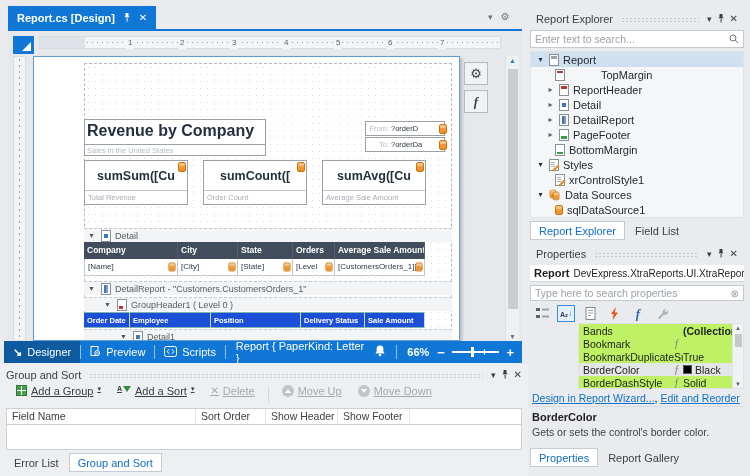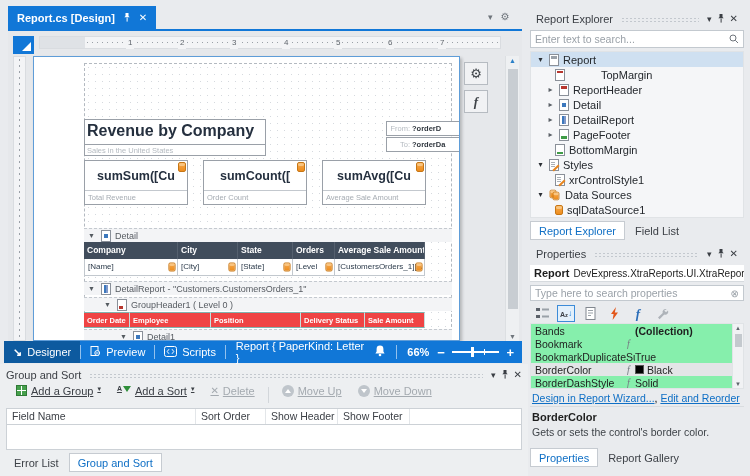--- a/index.html
+++ b/index.html
@@ -43,37 +43,37 @@
   .bi-report::before { top:1px; height:3px; background:#9aa1a9; }
   .bi-style::before { top:2px; left:1px; right:3px; height:1px; background:#aab0b6; box-shadow:0 2px 0 #aab0b6,0 4px 0 #aab0b6; }
   .bi-style::after { content:""; position:absolute; right:-2px; bottom:1px; width:8px; height:2px; background:#e8851e; transform:rotate(-45deg); }
 
   .db { display:inline-block; width:8px; height:10px; background:linear-gradient(#f6a94f,#ee8d1d); border:1px solid #c77614; border-radius:2px; position:relative; flex:none; }
   .db::before { content:""; position:absolute; left:0; right:0; top:0; height:3px; background:#f9c581; border-radius:50%; }
 
   .ctl-box { position:absolute; background:#fff; border:1px solid #9aa0a8; }
   .title-box { left:50px; top:62px; width:182px; height:32px; font-size:16px; font-weight:bold; color:#25303f; padding:2px 0 0 2px; white-space:nowrap; overflow:hidden; }
   .subtitle-box { left:50px; top:87px; width:182px; height:12px; font-size:7.5px; color:#b4bac0; padding-left:2px; line-height:11px; }
-  .param-box { left:352px; width:80px; height:15px; display:flex; align-items:center; font-size:7.5px; }
+  .param-box { left:331px; width:80px; height:15px; display:flex; align-items:center; font-size:7.5px; }
   .param-box .pl { width:25px; text-align:right; color:#b4bac0; padding-right:2px; }
-  .param-box .pv { font-weight:bold; color:#30373f; }
+  .param-box .pv { font-weight:normal; color:#30373f; }
   .param-box .db { position:absolute; right:-3px; top:2px; }
 
   .sum-box { position:absolute; top:103px; width:104px; height:45px; background:#fff; border:1px solid #9aa0a8; }
   .sum-expr { height:29px; display:flex; align-items:center; justify-content:center; font-size:12.5px; font-weight:bold; color:#25303f; white-space:nowrap; overflow:hidden; }
   .sum-cap { border-top:1px solid #c3c8ce; height:14px; font-size:7.5px; color:#a6acb3; padding:2px 0 0 3px; white-space:nowrap; overflow:hidden; }
   .sum-box .db { position:absolute; top:1px; right:1px; }
 
   .tbl { position:absolute; left:50px; width:342px; }
   .trow { display:flex; }
   .hdr-dark .cell { background:#414d5c; color:#fff; font-size:8.5px; font-weight:bold; height:17px; line-height:17px; padding-left:3px; border-right:1px solid #55606e; white-space:nowrap; overflow:hidden; }
   .row-data .cell { background:#fff; color:#2b3a4a; font-size:8px; height:17px; line-height:16px; padding-left:3px; border:1px solid #c2c8ce; border-top:none; border-left:none; position:relative; white-space:nowrap; overflow:hidden; }
   .row-data .cell:first-child { border-left:1px solid #c2c8ce; }
   .row-data .db { position:absolute; right:1px; top:3px; transform:scale(.9); }
-  .hdr-teal .cell { background:#ef4444; color:#fff; font-size:7.5px; font-weight:bold; height:16px; line-height:16px; padding-left:3px; border-right:1px solid #c5dedd; border-top:1px solid #7fb3af; border-bottom:1px solid #7fb3af; white-space:nowrap; overflow:hidden; }
+  .hdr-teal .cell { background:#1d4ed8; color:#fff; font-size:7.5px; font-weight:bold; height:16px; line-height:16px; padding-left:3px; border-right:1px solid #c5dedd; border-top:1px solid #7fb3af; border-bottom:1px solid #7fb3af; white-space:nowrap; overflow:hidden; }
   .c1{width:94px}.c2{width:60px}.c3{width:55px}.c4{width:42px}.c5{width:90px}
   .g1{width:46px}.g2{width:81px}.g3{width:90px}.g4{width:64px}.g5{width:60px}
 
   .side-btn { left:464px; width:24px; height:23px; background:#f1f2f4; border:1px solid #b6bbc1; display:flex; align-items:center; justify-content:center; color:#3f4449; }
   .v-scroll { left:505px; top:56px; width:14px; height:285px; background:#eef0f2; border-left:1px solid #dcdfe2; }
   .v-scroll .up { position:absolute; top:1px; left:0; right:0; text-align:center; font-size:7px; color:#2a80c8; }
   .v-scroll .thumb { position:absolute; top:13px; left:2px; width:10px; height:240px; background:#c8cdd2; }
   .v-scroll .dn { position:absolute; bottom:1px; left:0; right:0; text-align:center; font-size:7px; color:#6f757c; }
 
   
@@ -129,21 +129,21 @@
   .pp-obj { display:flex; align-items:center; background:#fff; border-bottom:1px solid #d6dade; height:17px; padding:0 4px; white-space:nowrap; overflow:hidden; }
   .pp-obj b { font-size:11px; color:#1e1e1e; margin-right:4px; }
   .pp-obj span { font-size:10px; color:#1e1e1e; }
   .pp-toolbar { display:flex; align-items:center; gap:6px; padding-left:3px; height:19px; }
   .pt-btn { width:18px; height:17px; display:flex; align-items:center; justify-content:center; }
   .pt-btn.sel { border:1px solid #3c8bd8; background:#e3f0fb; }
   .pt-az { display:flex; align-items:flex-end; font-weight:bold; color:#3c4046; }
   .pt-az i { font-style:normal; font-size:7px; line-height:1; } .pt-az i.z { font-size:6px; }
   .pt-az b { font-size:8px; color:#1177d7; line-height:1; }
   .pt-f { font-family:"Liberation Serif",serif; font-style:italic; font-weight:bold; font-size:13px; color:#2a6db8; }
-  .pp-grid { position:absolute; background:#86efac; border:1px solid #e0e3e6; }
+  .pp-grid { position:absolute; background:#bef264; border:1px solid #e0e3e6;margin-left:48px; }
   .pp-row { display:flex; height:13px; align-items:center; font-size:10.5px; color:#1e1e1e; }
   .pp-row .nm { width:91px; padding-left:4px; white-space:nowrap; overflow:hidden; flex:none; }
   .pp-row .fx { width:13px; flex:none; font-family:"Liberation Serif",serif; font-style:italic; font-size:10px; color:#767c83; text-align:center; }
   .pp-row .val { flex:1; display:flex; align-items:center; gap:3px; white-space:nowrap; overflow:hidden; }
   .pp-row.sel { background:#e3e5e7; }
   .swatch { width:9px; height:9px; background:#000; border:1px solid #555; flex:none; }
   .pp-sb { position:absolute; right:0; top:0; bottom:0; width:11px; background:#f1f2f4; border-left:1px solid #e1e4e7; }
   .pp-sb .up,.pp-sb .dn { position:absolute; left:0; right:0; text-align:center; font-size:6px; color:#5f656c; }
   .pp-sb .up { top:1px; } .pp-sb .dn { bottom:1px; }
   .pp-sb .thumb { position:absolute; left:2px; top:10px; width:7px; height:13px; background:#c4c9ce; }

